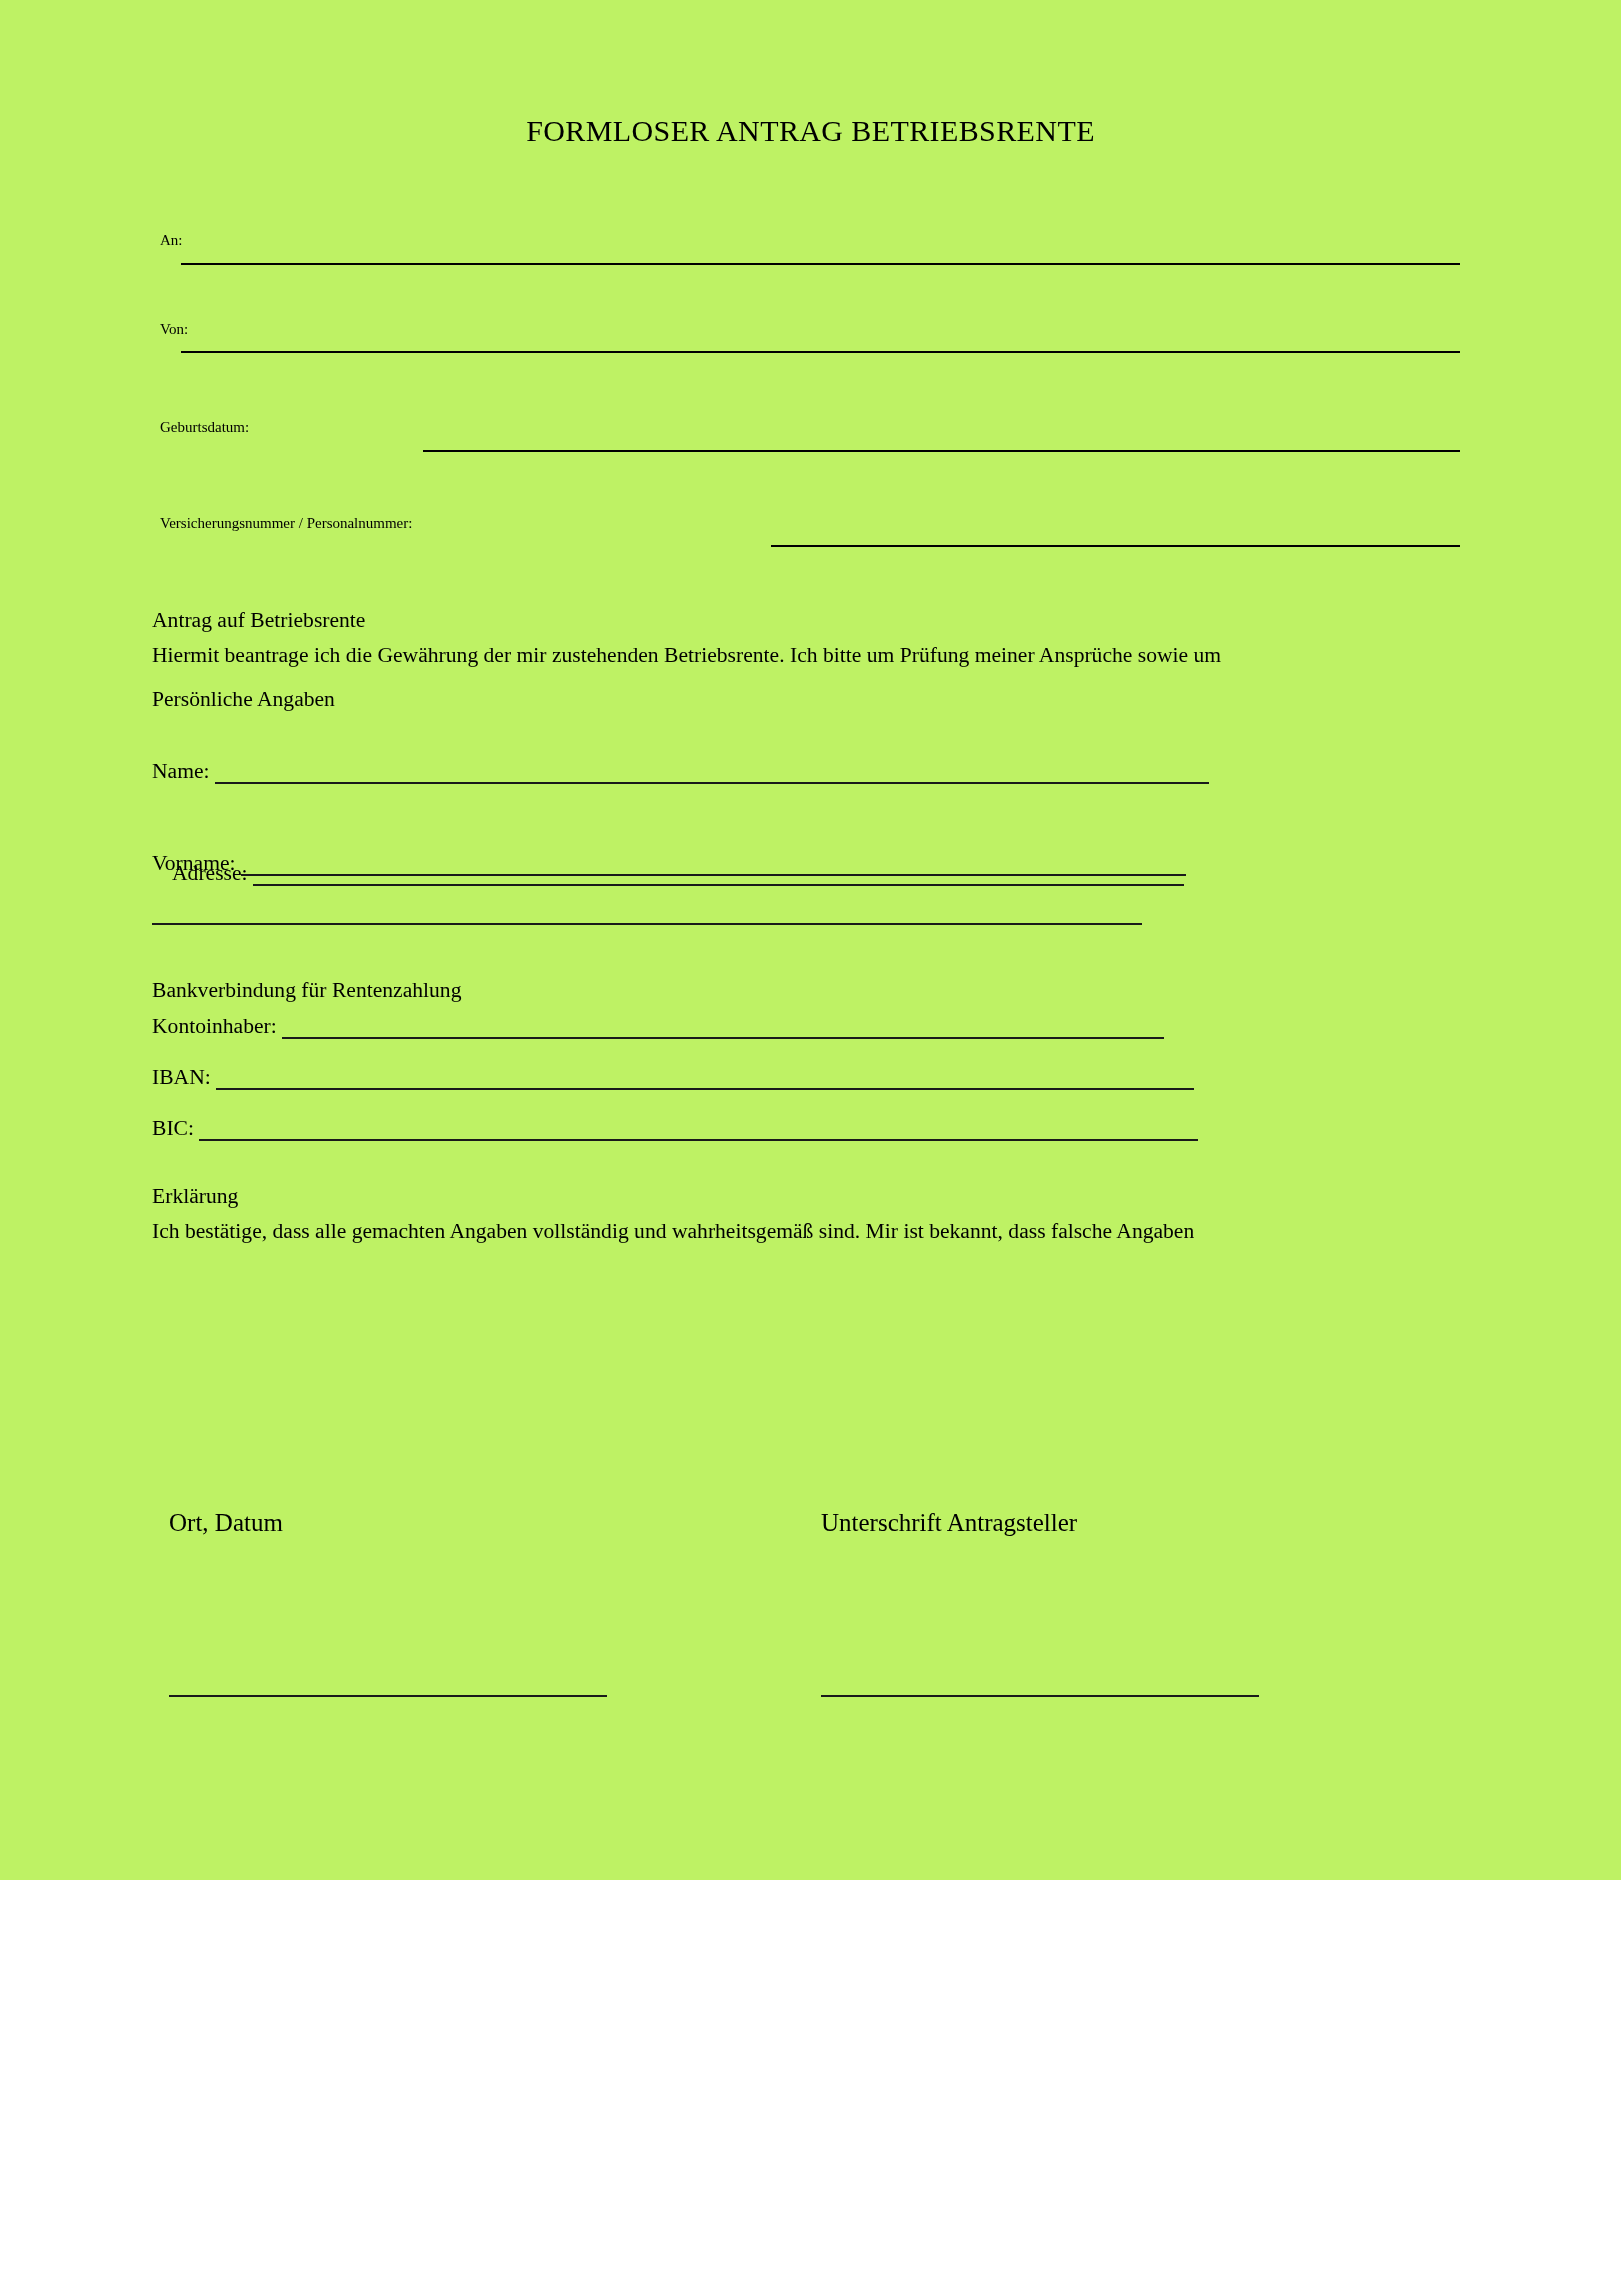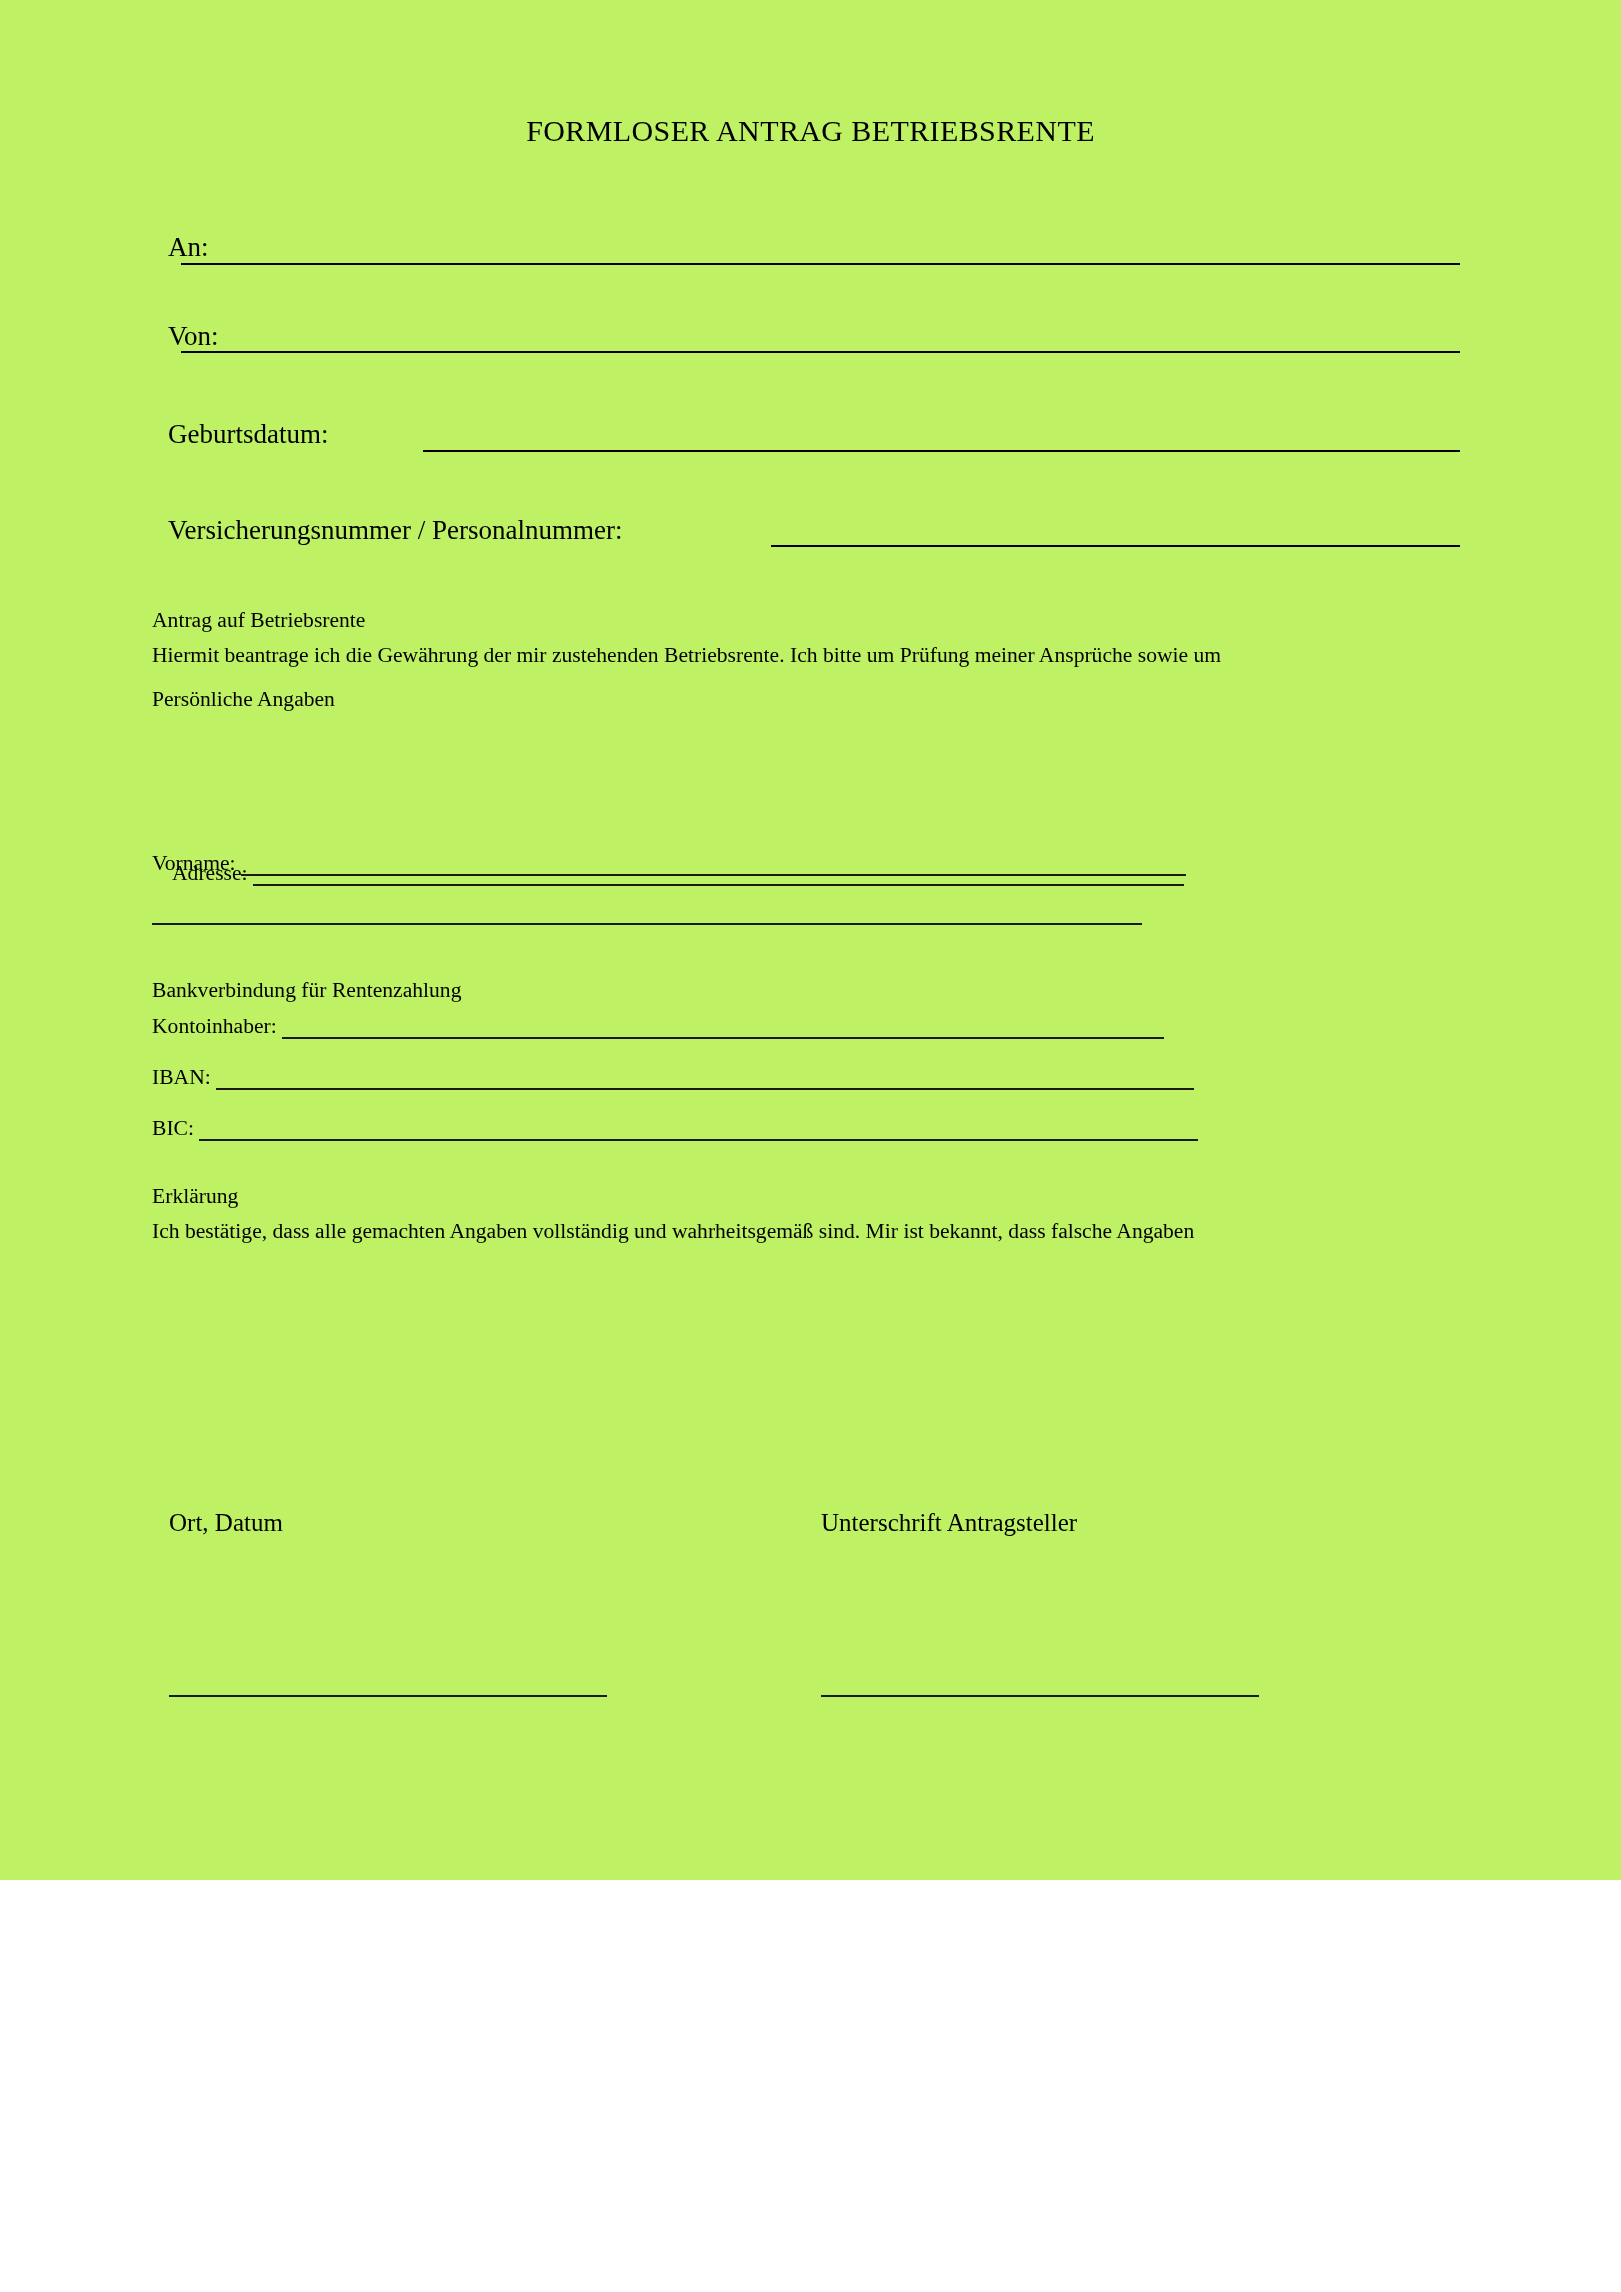--- a/index.html
+++ b/index.html
@@ -27,22 +27,22 @@
     width: 1621px;
     text-align: center;
     font-size: 30px;
     letter-spacing: 0.4px;
     white-space: nowrap;
   }
 
   
   .field-row {
     position: absolute;
-    left: 168px;
-    font-size: 27px;
+    left: 160px;
+    font-size: 15px;
     white-space: nowrap;
   }
   .field-row .field-label {
     display: inline-block;
     vertical-align: baseline;
   }
   .rule {
     position: absolute;
     height: 0;
     border-top: 2.9px solid #000000;
@@ -124,20 +124,23 @@
 
   <div class="block" style="top:603px;">
     <span class="heading">Antrag auf Betriebsrente</span>
     <span class="para">Hiermit beantrage ich die Gewährung der mir zustehenden Betriebsrente. Ich bitte um Prüfung meiner Ansprüche sowie um</span>
   </div>
 
   <div class="block" style="top:682px;">
     <span class="heading">Persönliche Angaben</span>
   </div>
 
+  <div class="ul-row" style="top:754px;">
+    <span class="ul-label">Name: </span><span class="ul-fill" style="width:994px;"></span>
+  </div>
 
   <div class="ul-row" style="top:846px;">
     <span class="ul-label">Vorname: </span><span class="ul-fill" style="width:945px;"></span>
   </div>
 
   <div class="ul-row" style="top:856px;margin-left:20px;">
     <span class="ul-label">Adresse: </span><span class="ul-fill" style="width:931px;"></span>
   </div>
 
   <div class="ul-standalone" style="top:923px; width:990px;"></div>

